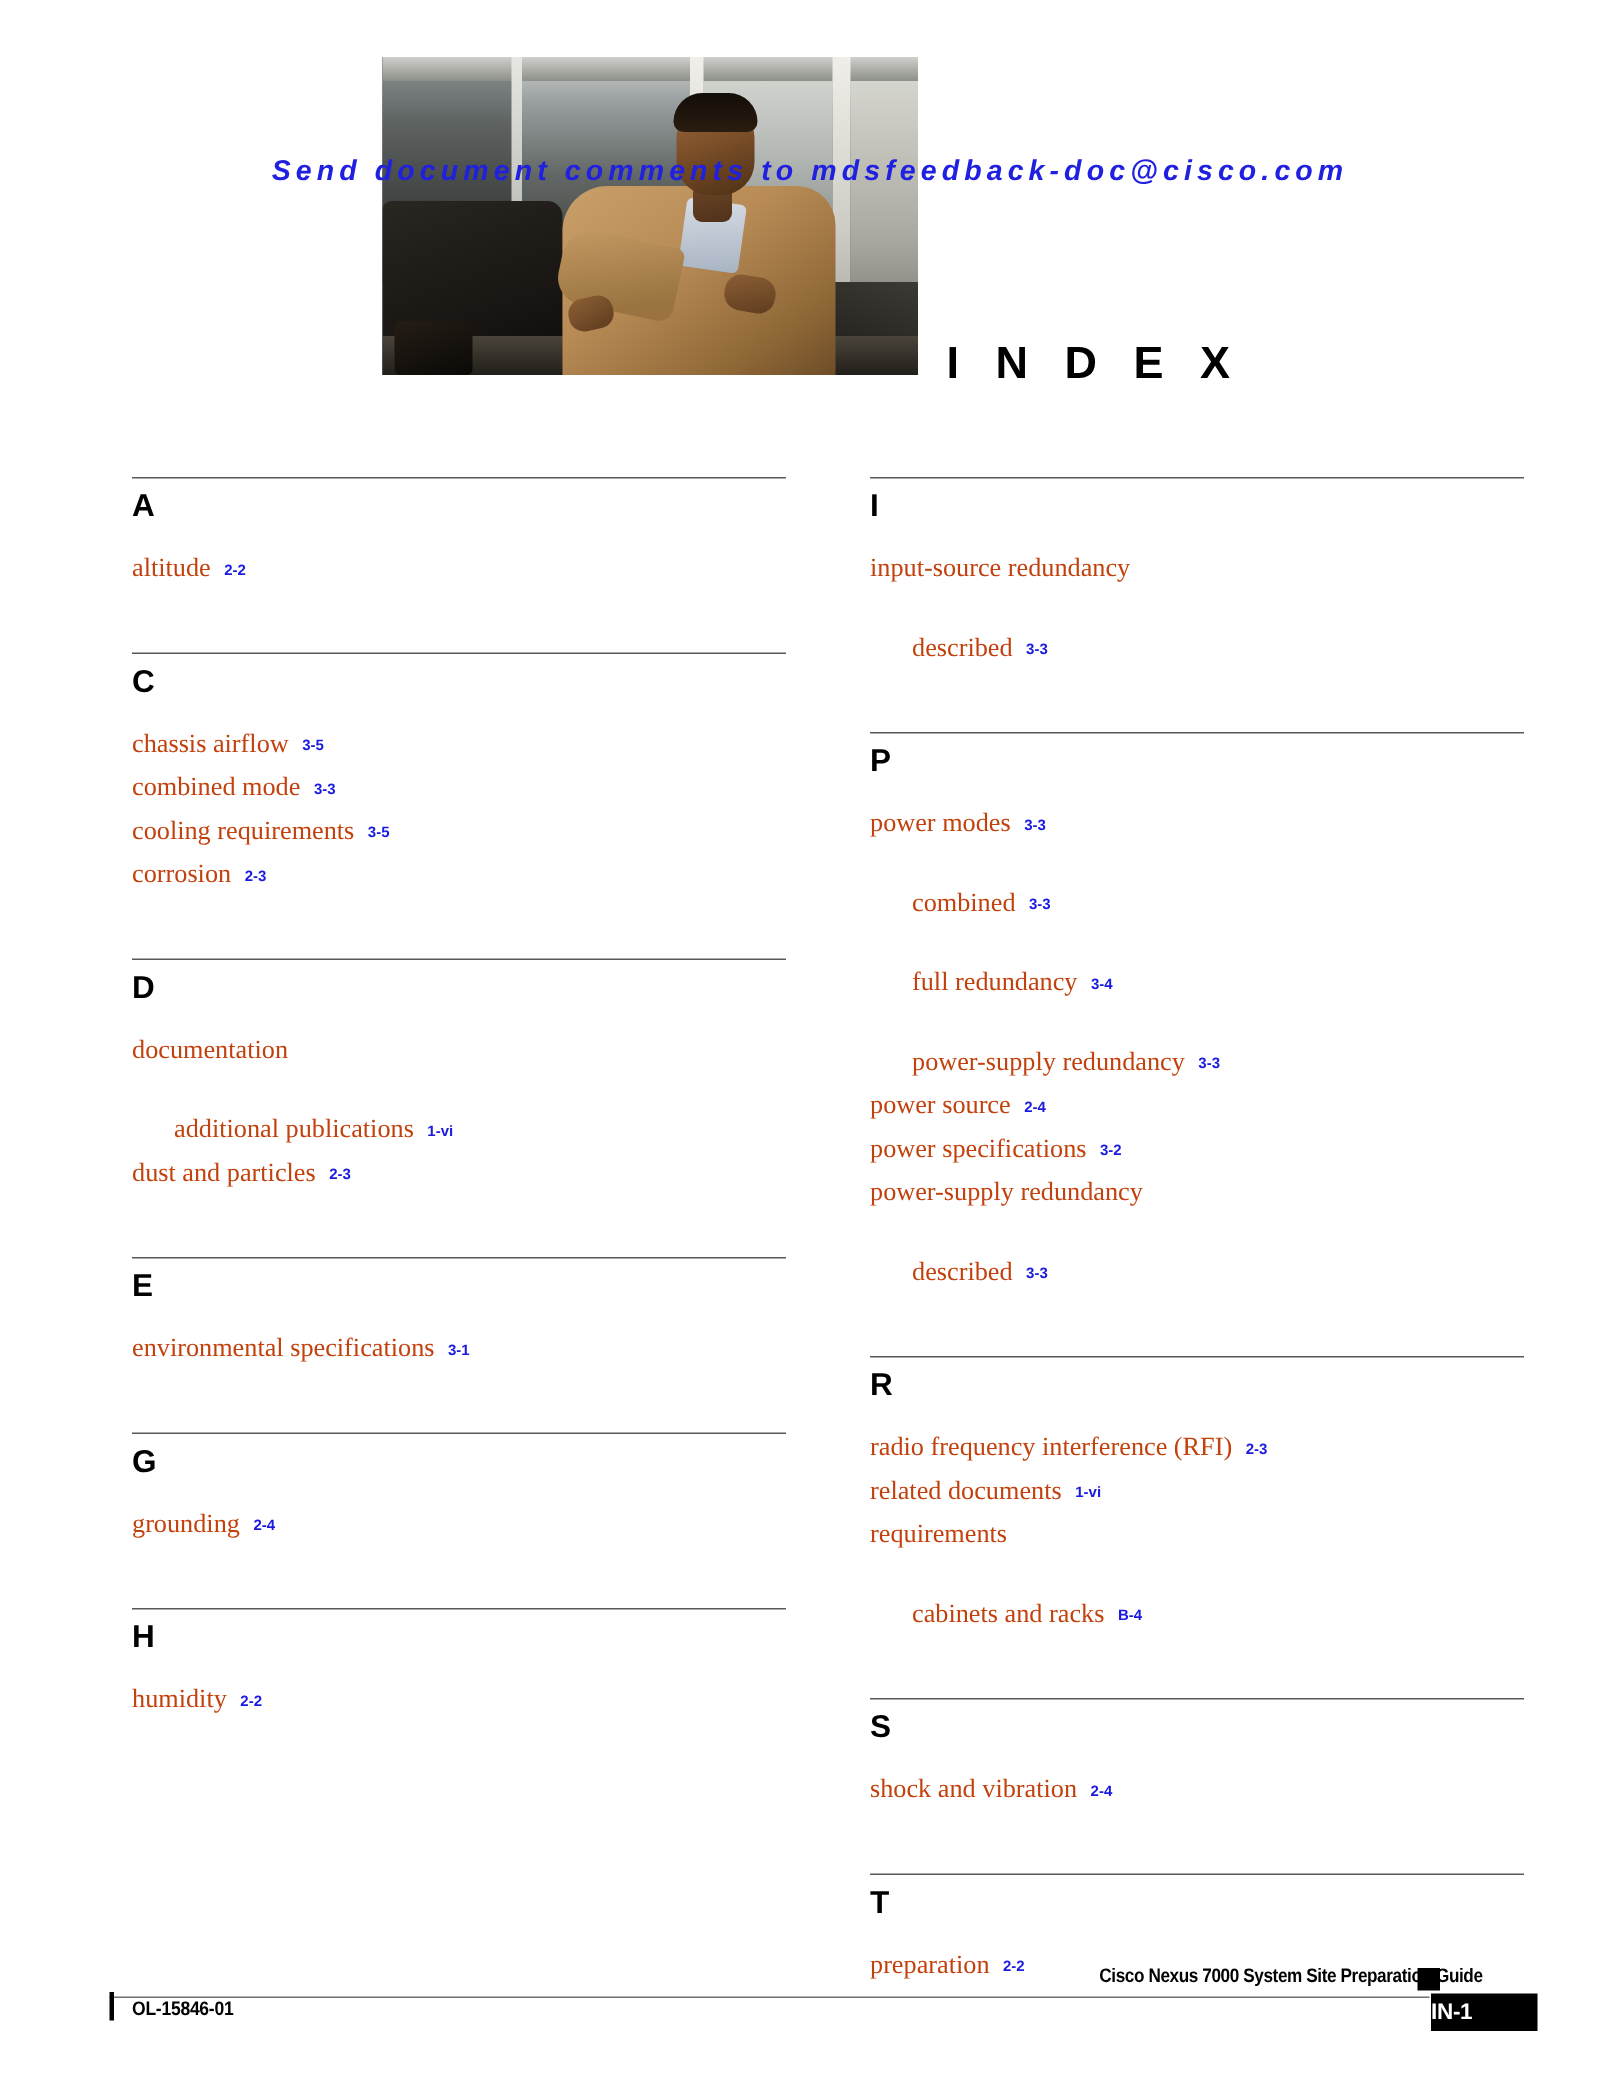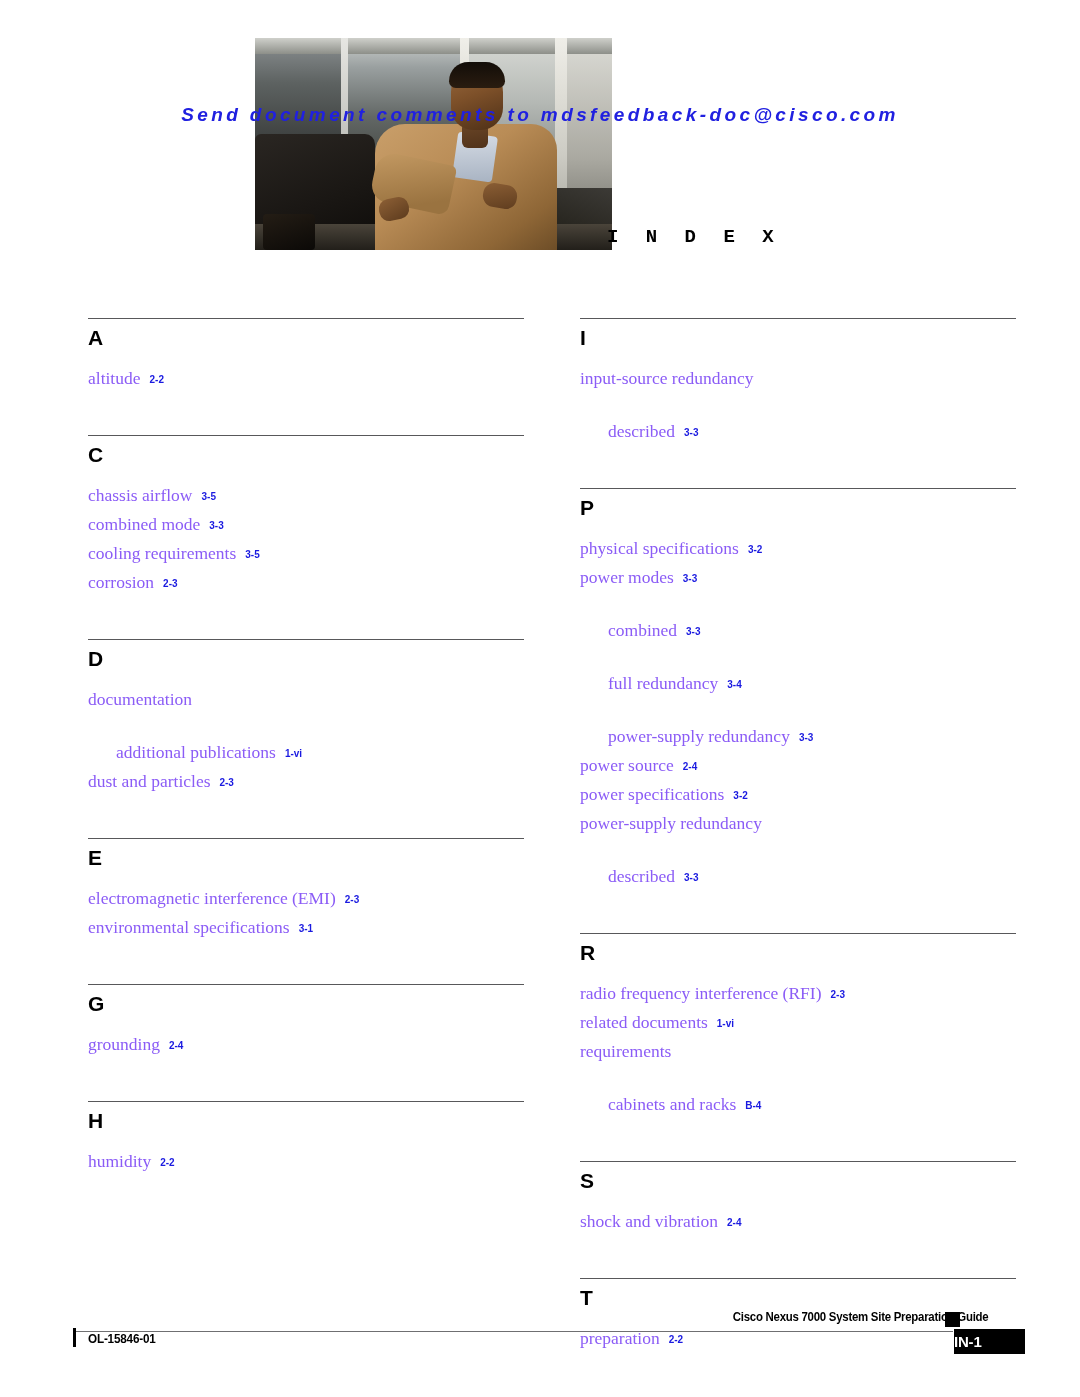--- a/index.html
+++ b/index.html
@@ -157,25 +157,25 @@
     font-style: italic;
     font-size: 19px;
     letter-spacing: 3.4px;
     color: #2020e0;
     white-space: nowrap;
     z-index: 5;
   }
 
   #index-title {
     position: absolute;
-    left: 607px;
+    left: 631px;
     top: 226px;
-    font-family: Liberation Mono, monospace;
-    font-weight: bold;
-    font-size: 19px;
+    font-family: Liberation Sans, sans-serif;
+    font-weight: bold;
+    font-size: 30px;
     letter-spacing: 8px;
     color: #000000;
   }
 
   
   #columns {
     position: absolute;
     left: 0;
     top: 318px;
     width: 1080px;
@@ -203,21 +203,21 @@
     padding-bottom: 22px;
     line-height: 1.0;
   }
   .entry {
     font-size: 17.5px;
     line-height: 1.0;
     padding-bottom: 11.5px;
     white-space: nowrap;
   }
   .entry.sub { padding-left: 28px; margin-top: 24px; }
-  .entry .term { color: #8b5cf6; }
+  .entry .term { color: #c2410c; }
   .entry .ref {
     font-family: "Liberation Sans", "DejaVu Sans", sans-serif;
     font-weight: bold;
     font-size: 10px;
     color: #1a1ae0;
     margin-left: 9px;
     vertical-align: 1px;
   }
 
   
@@ -345,21 +345,20 @@
         <div class="letter-rule"></div>
         <div class="letter-heading">D</div>
         <div class="entry"><span class="term">documentation</span></div>
         <div class="entry sub"><span class="term">additional publications</span><span class="ref">1-vi</span></div>
         <div class="entry"><span class="term">dust and particles</span><span class="ref">2-3</span></div>
         <div style="height: 36px;"></div>
       </div>
       <div class="letter-block">
         <div class="letter-rule"></div>
         <div class="letter-heading">E</div>
-        <div class="entry"><span class="term">electromagnetic interference (EMI)</span><span class="ref">2-3</span></div>
         <div class="entry"><span class="term">environmental specifications</span><span class="ref">3-1</span></div>
         <div style="height: 36px;"></div>
       </div>
       <div class="letter-block">
         <div class="letter-rule"></div>
         <div class="letter-heading">G</div>
         <div class="entry"><span class="term">grounding</span><span class="ref">2-4</span></div>
         <div style="height: 36px;"></div>
       </div>
       <div class="letter-block">
@@ -373,21 +372,20 @@
       <div class="letter-block">
         <div class="letter-rule"></div>
         <div class="letter-heading">I</div>
         <div class="entry"><span class="term">input-source redundancy</span></div>
         <div class="entry sub"><span class="term">described</span><span class="ref">3-3</span></div>
         <div style="height: 36px;"></div>
       </div>
       <div class="letter-block">
         <div class="letter-rule"></div>
         <div class="letter-heading">P</div>
-        <div class="entry"><span class="term">physical specifications</span><span class="ref">3-2</span></div>
         <div class="entry"><span class="term">power modes</span><span class="ref">3-3</span></div>
         <div class="entry sub"><span class="term">combined</span><span class="ref">3-3</span></div>
         <div class="entry sub"><span class="term">full redundancy</span><span class="ref">3-4</span></div>
         <div class="entry sub"><span class="term">power-supply redundancy</span><span class="ref">3-3</span></div>
         <div class="entry"><span class="term">power source</span><span class="ref">2-4</span></div>
         <div class="entry"><span class="term">power specifications</span><span class="ref">3-2</span></div>
         <div class="entry"><span class="term">power-supply redundancy</span></div>
         <div class="entry sub"><span class="term">described</span><span class="ref">3-3</span></div>
         <div style="height: 36px;"></div>
       </div>

